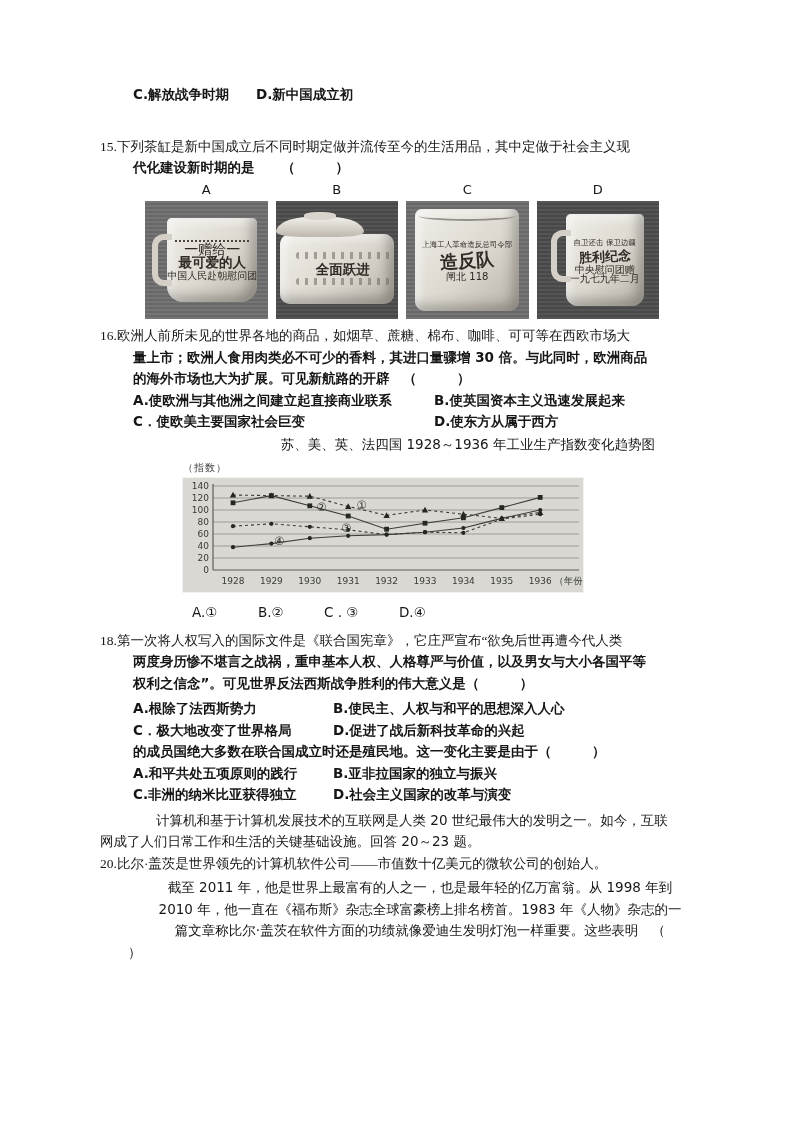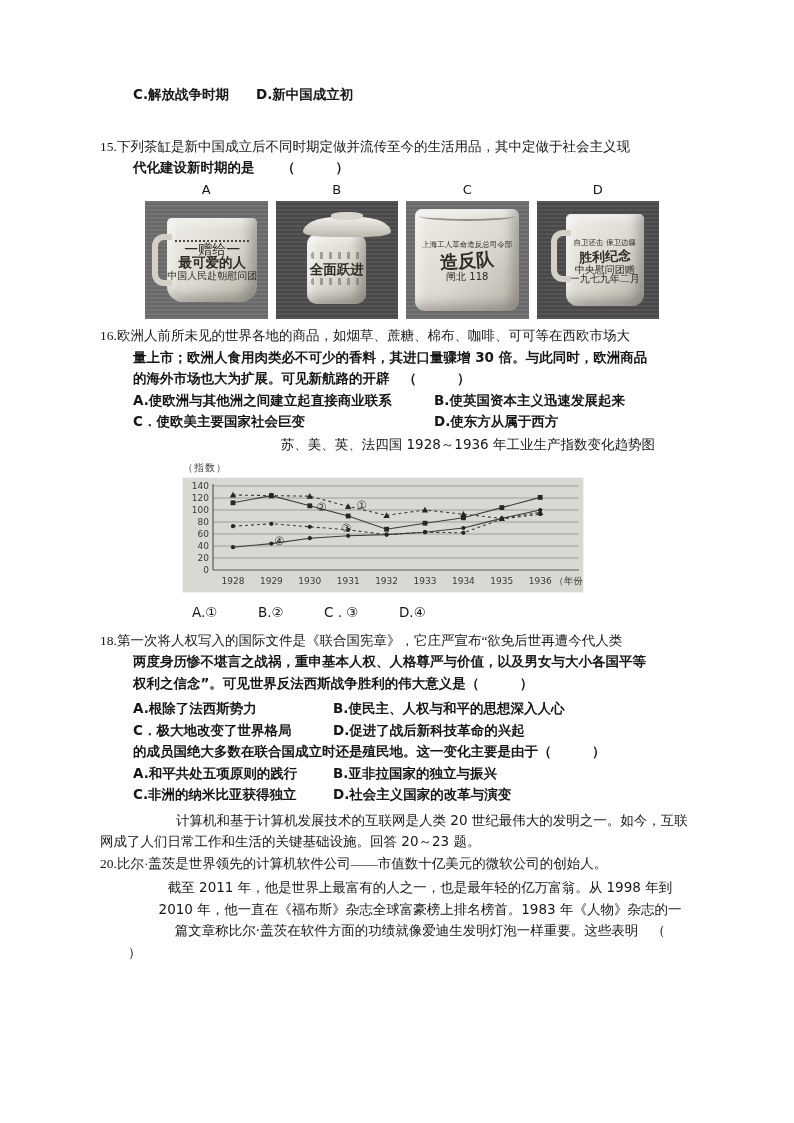--- a/index.html
+++ b/index.html
@@ -12,21 +12,21 @@
     color:#161616;
     font-size:13.5px;
     line-height:21.5px;
     overflow:hidden;
   }
   .content{position:absolute;left:100px;top:84px;width:600px;}
   .ln{white-space:nowrap;}
   .ind15{font-family:Liberation Serif, serif;}
   .ind33{margin-left:33px;font-weight:bold;}
   .ind40{margin-left:40px;text-align:center;}
-  .ind48{margin-left:76px;}
+  .ind48{margin-left:56px;}
   .ind28{margin-left:28px;}
   .gap30{margin-top:30px;}
   .gap6{margin-top:6px;}
   .gap4{margin-top:4px;}
 
   
   .opt2col span{display:inline-block;vertical-align:top;}
   .q16col1{width:301px;}
   .q18col1{width:200px;}
   .q19col1{width:200px;}
@@ -49,21 +49,21 @@
     position:relative;text-align:center;color:#2e2a24;
     background:linear-gradient(135deg,#f0eee8 0%,#dcd8cf 55%,#b6b1a6 100%);
     box-shadow:inset -6px -6px 12px rgba(0,0,0,.25), inset 4px 4px 8px rgba(255,255,255,.7);
     display:flex;flex-direction:column;justify-content:center;
   }
   .mugA{width:90px;height:84px;border-radius:5px 5px 16px 16px;margin-left:12px;}
   .mugA::before,.mugD::before{
     content:"";position:absolute;left:-15px;top:16px;width:14px;height:40px;
     border:6px solid #d4d0c7;border-right:none;border-radius:12px 0 0 12px;
   }
-  .jarB{width:59px;height:70px;border-radius:10px;margin-top:18px;}
+  .jarB{width:102px;height:70px;border-radius:10px;margin-top:18px;padding-left:12px;}
   .lid{
     position:absolute;top:-17px;left:-4px;width:88px;height:20px;
     background:linear-gradient(#f2f0ea,#bdb8ae);
     border-radius:50% 50% 40% 40% / 100% 100% 35% 35%;
   }
   .lid::after{content:"";position:absolute;left:28px;top:-5px;width:32px;height:8px;
     background:#d9d5cc;border-radius:40%;}
   .band{height:7px;margin:0 4px 2px;
     background:repeating-linear-gradient(90deg,#6b665e 0 3px,transparent 3px 9px);
     opacity:.55;border-radius:3px;}

